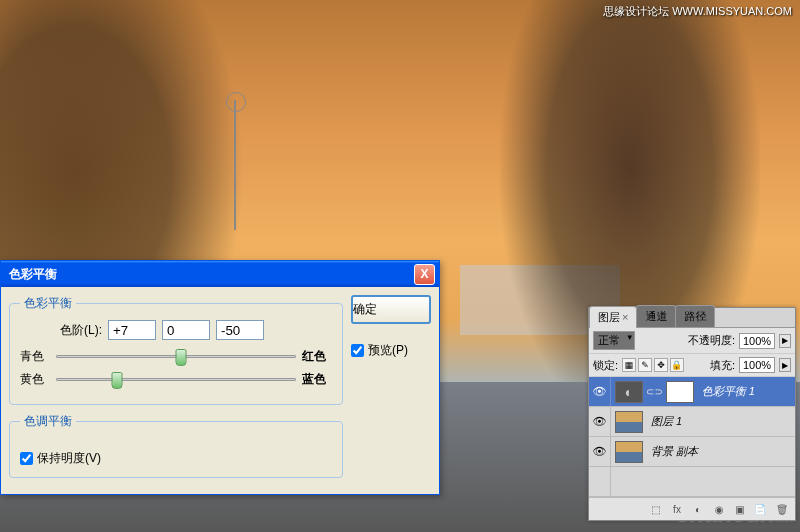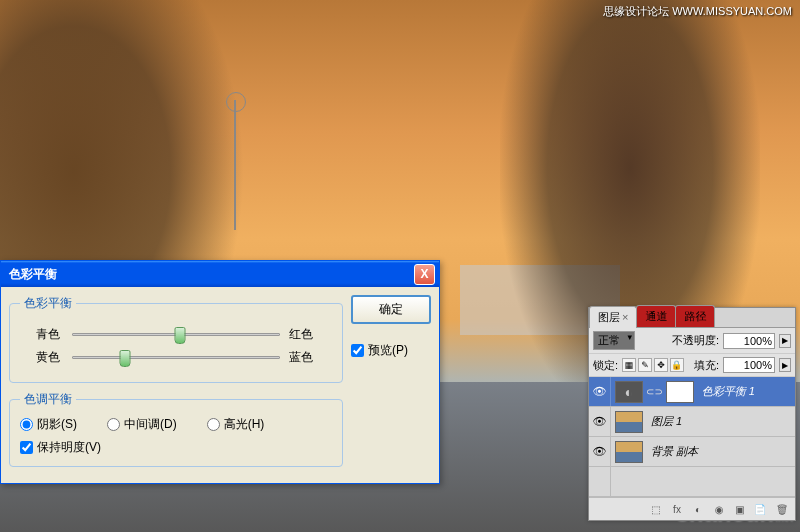--- a/index.html
+++ b/index.html
@@ -18,46 +18,46 @@
 .watermark-bottom .dot { color:#e08030; font-size:10px; font-style:normal; display:inline-block; line-height:10px; }
 
 
 .dialog { position:absolute; left:0; top:260px; width:440px; background:#ece9d8; border:1px solid #0055ea; box-shadow:2px 2px 6px rgba(0,0,0,0.3); }
 .titlebar { background: linear-gradient(to bottom, #3a95ff 0%, #0055ea 8%, #0055ea 85%, #0044cc 100%); height:26px; display:flex; align-items:center; padding:0 4px 0 8px; }
 .titlebar-text { color:#fff; font-weight:bold; flex:1; }
 .close-btn { width:21px; height:21px; background: linear-gradient(to bottom, #f5a090, #e25540); border:1px solid #fff; border-radius:3px; color:#fff; display:flex; align-items:center; justify-content:center; font-weight:bold; font-size:12px; cursor:pointer; }
 .dialog-body { display:flex; padding:8px; gap:8px; }
 .left-col { flex:1; }
 .right-col { width:80px; display:flex; flex-direction:column; gap:6px; align-items:stretch; }
-.win-btn { background: linear-gradient(to bottom, #fff, #ece9d8); border:1px solid #888; border-radius:3px; padding:4px 0; text-align:center; cursor:pointer; }
+.win-btn { background: linear-gradient(to bottom, #fff, #ece9d8); border:1px solid #888; border-radius:3px; padding:4px 0; text-align:left; cursor:pointer; }
 .win-btn.default { border:2px solid #4a90d0; }
 .chk-row { display:flex; align-items:center; gap:4px; margin-top:12px; }
 
 fieldset { border:1px solid #a9c8e8; border-radius:4px; padding:8px 10px 10px; margin-bottom:8px; }
 legend { color:#1a5fb4; padding:0 4px; }
 .level-row { display:flex; align-items:center; gap:6px; margin-bottom:8px; margin-left:40px; }
 .level-row input[type=text] { width:48px; height:20px; text-align:left; padding:0 4px; border:1px solid #7f9db9; }
-.slider-row { display:flex; align-items:center; gap:6px; margin:6px 16px; }
+.slider-row { display:flex; align-items:center; gap:6px; margin:6px 0; }
 .slider-row .lab { width:30px; text-align:left; }
-.slider-row .rlab { width:30px; text-align:center; }
+.slider-row .rlab { width:30px; text-align:left;font-weight:bold; }
 .slider-track { flex:1; height:3px; background:#d0d0d0; border:1px solid #999; position:relative; border-radius:1px; }
 .slider-thumb { position:absolute; top:-7px; width:11px; height:17px; background: linear-gradient(to bottom, #d8f0d8, #6ac06a); border:1px solid #5a9a5a; border-radius:2px 2px 4px 4px; transform:translateX(-50%); }
 .tone-row { display:flex; align-items:center; gap:30px; }
 .radio-item { display:flex; align-items:center; gap:4px; }
 
 
 .layers-panel { position:absolute; right:4px; top:307px; width:208px; background:#e3e3e3; border:1px solid #888; font-size:11px; box-shadow:0 0 4px rgba(0,0,0,0.3); }
 .panel-tabs { display:flex; background:#d4d4d4; border-bottom:1px solid #999; height:20px; align-items:flex-end; }
-.tab { padding:3px 8px; background:#b91c1c; border:1px solid #999; border-bottom:none; margin-right:-1px; cursor:pointer; border-radius:3px 3px 0 0; }
+.tab { padding:3px 8px; background:#737373; border:1px solid #999; border-bottom:none; margin-right:-1px; cursor:pointer; border-radius:3px 3px 0 0; }
 .tab.active { background:#e3e3e3; position:relative; top:1px; }
 .tab-x { margin-left:2px; color:#666; }
 .panel-row { display:flex; align-items:center; padding:3px 4px; gap:4px; border-bottom:1px solid #ccc; background:#e3e3e3; }
 .dropdown { background:#737373; border:1px solid #999; padding:1px 14px 1px 4px; position:relative; }
 .dropdown::after { content:"▾"; position:absolute; right:2px; top:0; font-size:9px; }
-.pct-box { background:#fff; border:1px solid #999; padding:1px 2px; width:52px; display:inline-block; text-align:right; }
+.pct-box { background:#fff; border:1px solid #999; padding:1px 2px; width:36px; display:inline-block; text-align:center; }
 .arrow-r { width:12px; height:14px; background:#e3e3e3; border:1px solid #999; display:flex; align-items:center; justify-content:center; font-size:8px; }
 .lock-icons { display:flex; gap:2px; }
 .lock-icons span { width:14px; height:14px; border:1px solid #aaa; background:#f4f4f4; display:flex; align-items:center; justify-content:center; font-size:9px; }
 
 .layer-list { background:#d8d8d8; }
 .layer-item { display:flex; align-items:center; height:30px; border-bottom:1px solid #bbb; background:#d8d8d8; }
 .layer-item.selected { background:#4a75c4; color:#fff; }
 .eye { width:22px; display:flex; justify-content:center; border-right:1px solid #bbb; height:100%; align-items:center; }
 .layer-item.selected .eye { border-right-color:#6a90d4; }
 .thumbs { display:flex; gap:3px; padding:0 4px; align-items:center; }
@@ -92,52 +92,44 @@
   <div class="titlebar">
     <span class="titlebar-text">色彩平衡</span>
     <div class="close-btn">
         <span>X</span>
       </div>
   </div>
   <div class="dialog-body">
     <div class="left-col">
       <fieldset>
         <legend>色彩平衡</legend>
+        <div class="level-row">
+          <span>色阶(L):</span>
+          <input type="text" value="+7" style="">
+          <input type="text" value="0" style="">
+          <input type="text" value="-50" style="">
+        </div>
         <div class="slider-row">
           <span class="lab">青色</span>
           <div class="slider-track">
               <div class="slider-thumb" style="left:52%"></div>
             </div>
           <span class="rlab">红色</span>
         </div>
         <div class="slider-row">
           <span class="lab">黄色</span>
           <div class="slider-track">
               <div class="slider-thumb" style="left:25%"></div>
             </div>
           <span class="rlab">蓝色</span>
         </div>
       </fieldset>
       <fieldset>
         <legend>色调平衡</legend>
-        <div class="tone-row">
-          <label class="radio-item">
-              <input type="radio" name="tone" checked="" style="">
-              <span>阴影(S)</span>
-            </label>
-          <label class="radio-item">
-              <input type="radio" name="tone" style="">
-              <span>中间调(D)</span>
-            </label>
-          <label class="radio-item">
-              <input type="radio" name="tone" style="">
-              <span>高光(H)</span>
-            </label>
-        </div>
-        <label class="chk-row" style="margin-top:6px;">
+        <label class="chk-row" style="">
           <input type="checkbox" checked="" style="">
             <span>保持明度(V)</span>
         </label>
       </fieldset>
     </div>
     <div class="right-col">
       <div class="win-btn default">确定</div>
       <label class="chk-row">
         <input type="checkbox" checked="" style="">
           <span>预览(P)</span>

